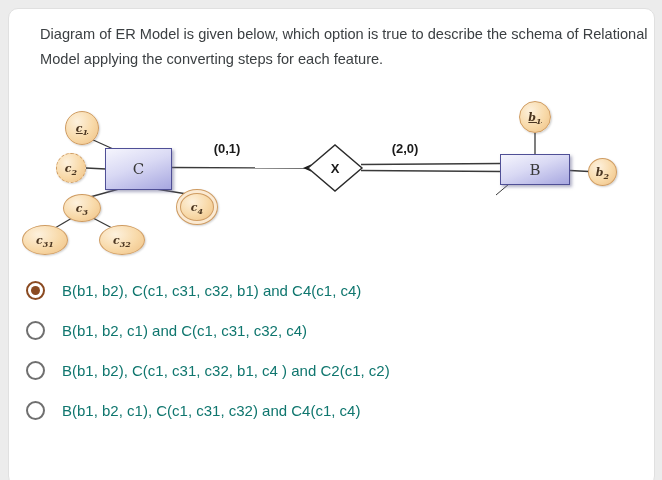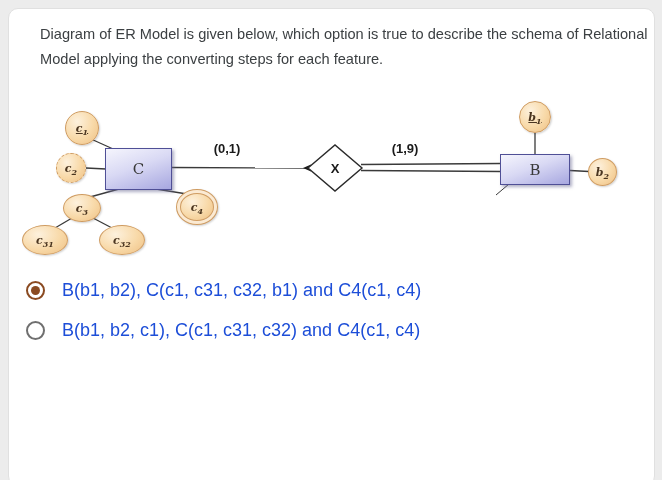--- a/index.html
+++ b/index.html
@@ -55,21 +55,21 @@
   .options{position:absolute;left:26px;top:270px;width:610px;}
   .option-row{display:flex;align-items:center;height:40px;gap:17px;}
   .radio{
     width:19px;height:19px;border:2px solid #6f6f6f;border-radius:50%;
     position:relative;flex-shrink:0;box-sizing:border-box;cursor:pointer;
   }
   .radio[data-selected="true"]{border-color:#8a4a21;border-width:2.5px;}
   .radio[data-selected="true"]::after{
     content:'';position:absolute;inset:3px;border-radius:50%;background:#8a4a21;
   }
-  .option-label{font-size:18px;color:#1d4ed8;}
+  .option-label{font-size:15px;color:#0f766e;}
 </style>
 </head>
 <body>
 
 <div class="card"></div>
 
 <p class="question">Diagram of ER Model is given below, which option is true to describe the schema of Relational Model applying the converting steps for each feature.</p>
 
 <div class="diagram">
 
@@ -118,21 +118,21 @@
       <span><span>c</span><sub>4</sub></span>
     </div>
   </div>
 
   <div class="entity" style="left:105px;top:53px;width:67px;height:42px;">
     <span>C</span>
   </div>
 
   <div class="card-label" style="left:202px;top:46px;">(0,1)</div>
 
-  <div class="card-label" style="left:380px;top:46px;">(1,9)</div>
+  <div class="card-label" style="left:380px;top:46px;">(2,0)</div>
 
   <div class="attr" style="left:519px;top:6px;width:32px;height:32px;">
     <span class="key"><span>b</span><sub>1</sub></span>
   </div>
 
   <div class="entity" style="left:500px;top:59px;width:70px;height:31px;">
     <span>B</span>
   </div>
 
   <div class="attr" style="left:588px;top:63px;width:29px;height:28px;text-align:right;">
@@ -141,15 +141,23 @@
 
 </div>
 
 <div class="options">
   <div class="option-row">
     <span class="radio" data-selected="true"></span>
     <span class="option-label">B(b1, b2), C(c1, c31, c32, b1) and C4(c1, c4)</span>
   </div>
   <div class="option-row">
     <span class="radio" data-selected="false"></span>
+    <span class="option-label">B(b1, b2, c1) and C(c1, c31, c32, c4)</span>
+  </div>
+  <div class="option-row">
+    <span class="radio" data-selected="false"></span>
+    <span class="option-label">B(b1, b2), C(c1, c31, c32, b1, c4 ) and C2(c1, c2)</span>
+  </div>
+  <div class="option-row">
+    <span class="radio" data-selected="false"></span>
     <span class="option-label">B(b1, b2, c1), C(c1, c31, c32) and C4(c1, c4)</span>
   </div>
 </div>
 
 </body></html>

